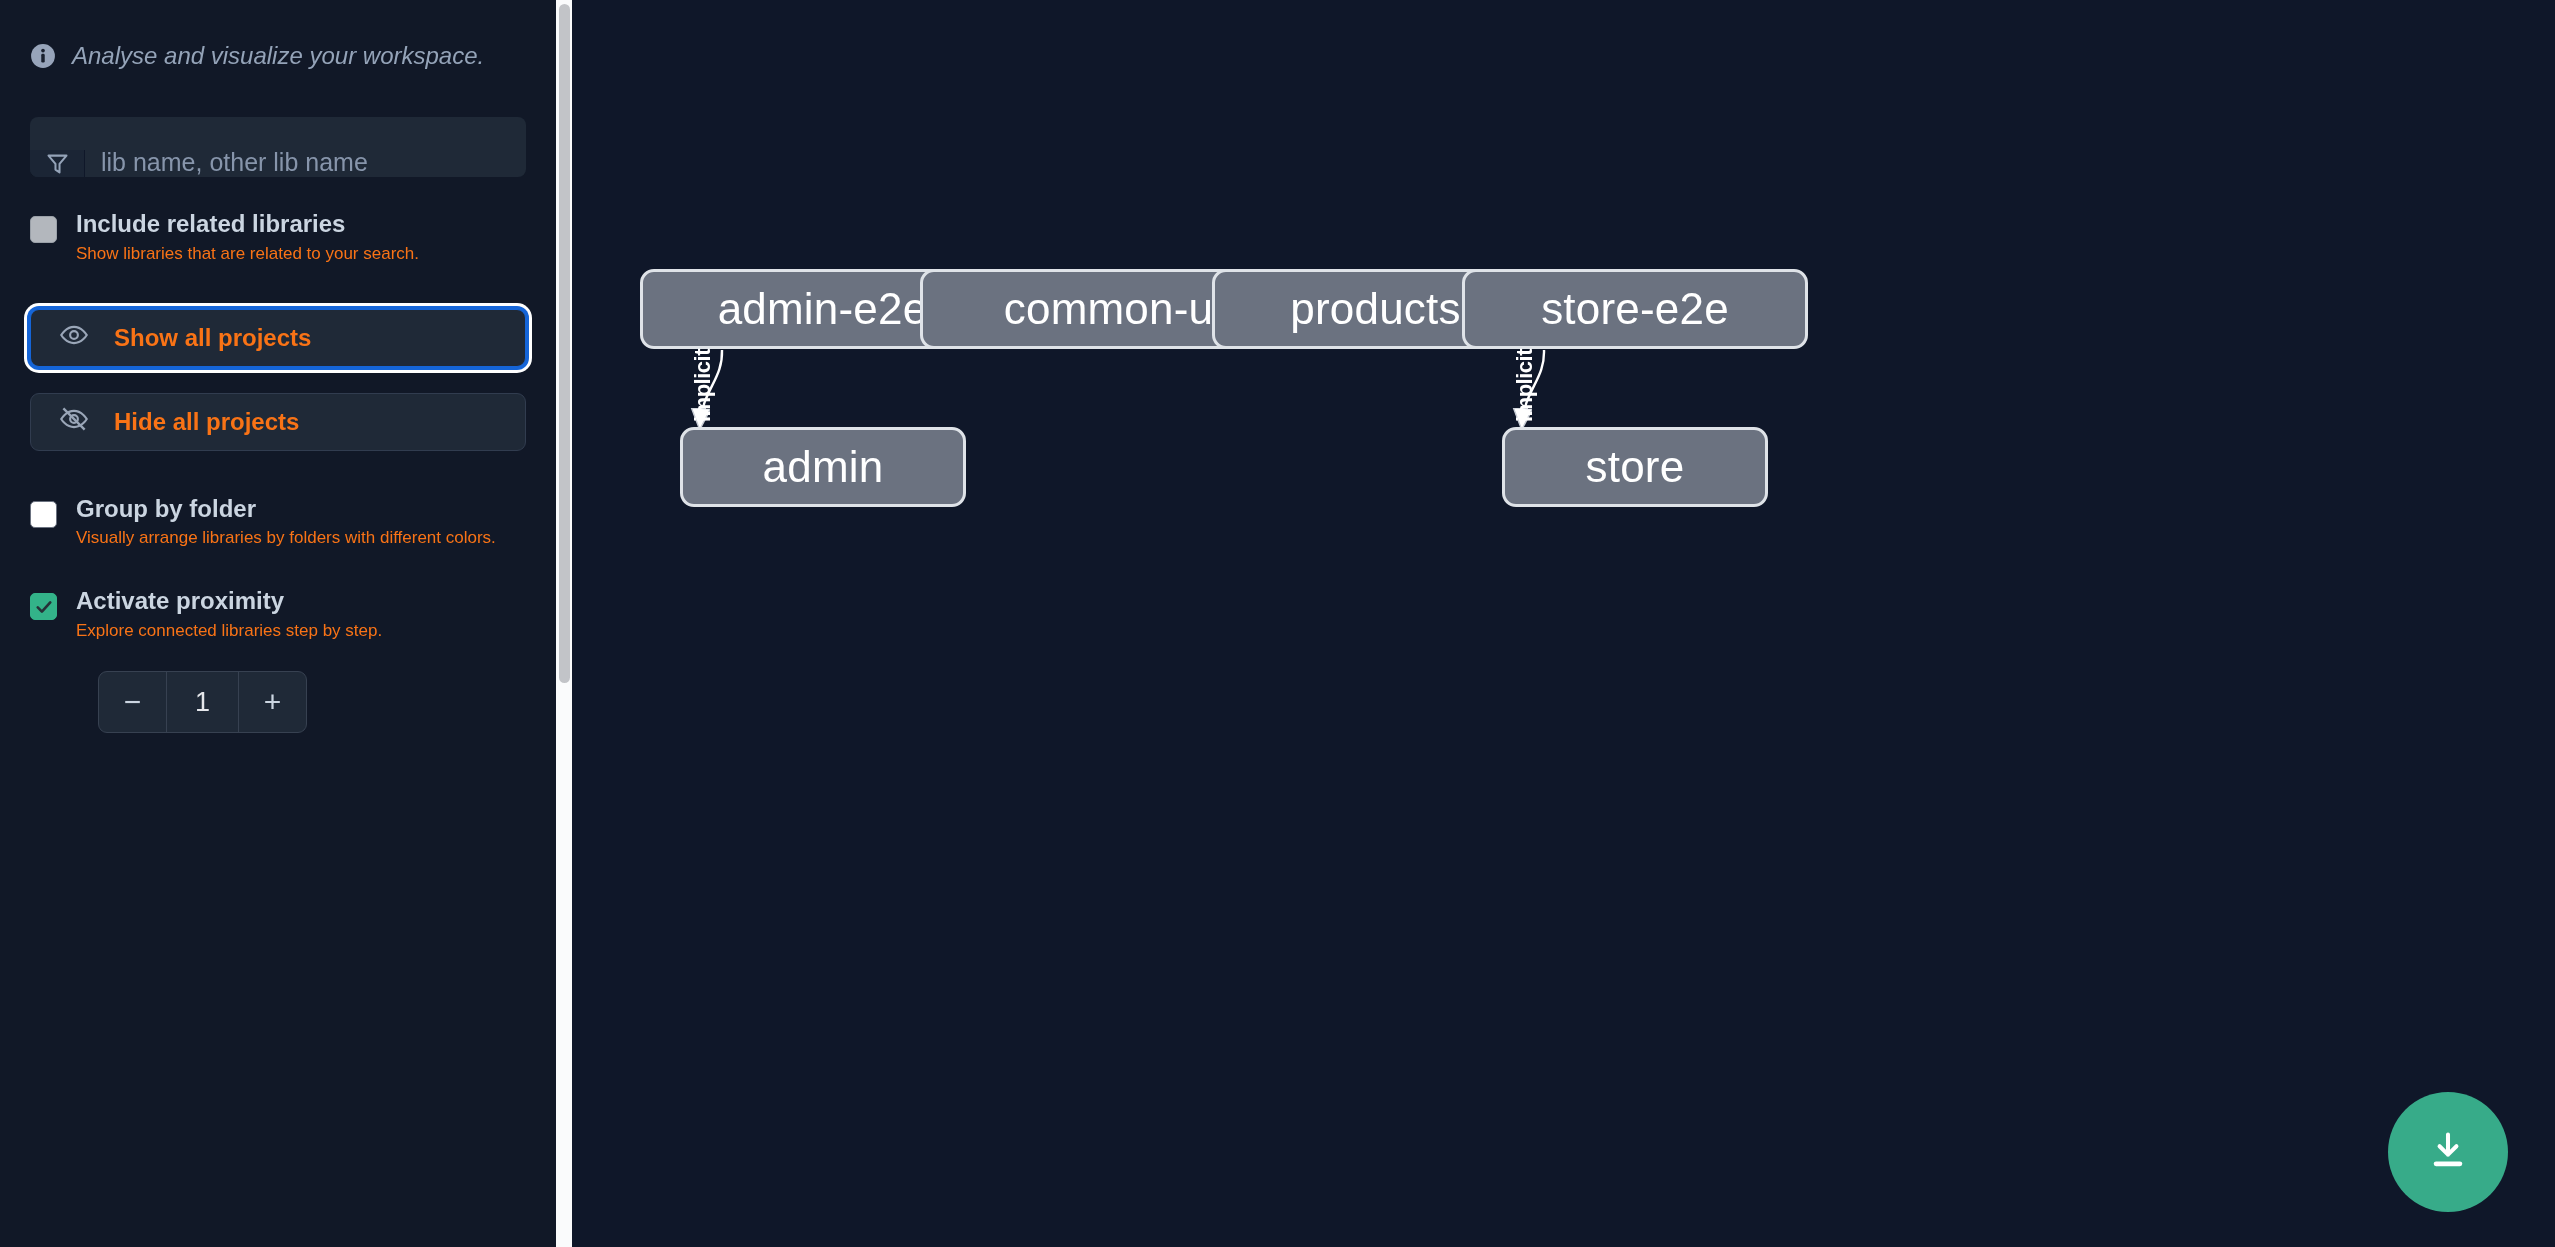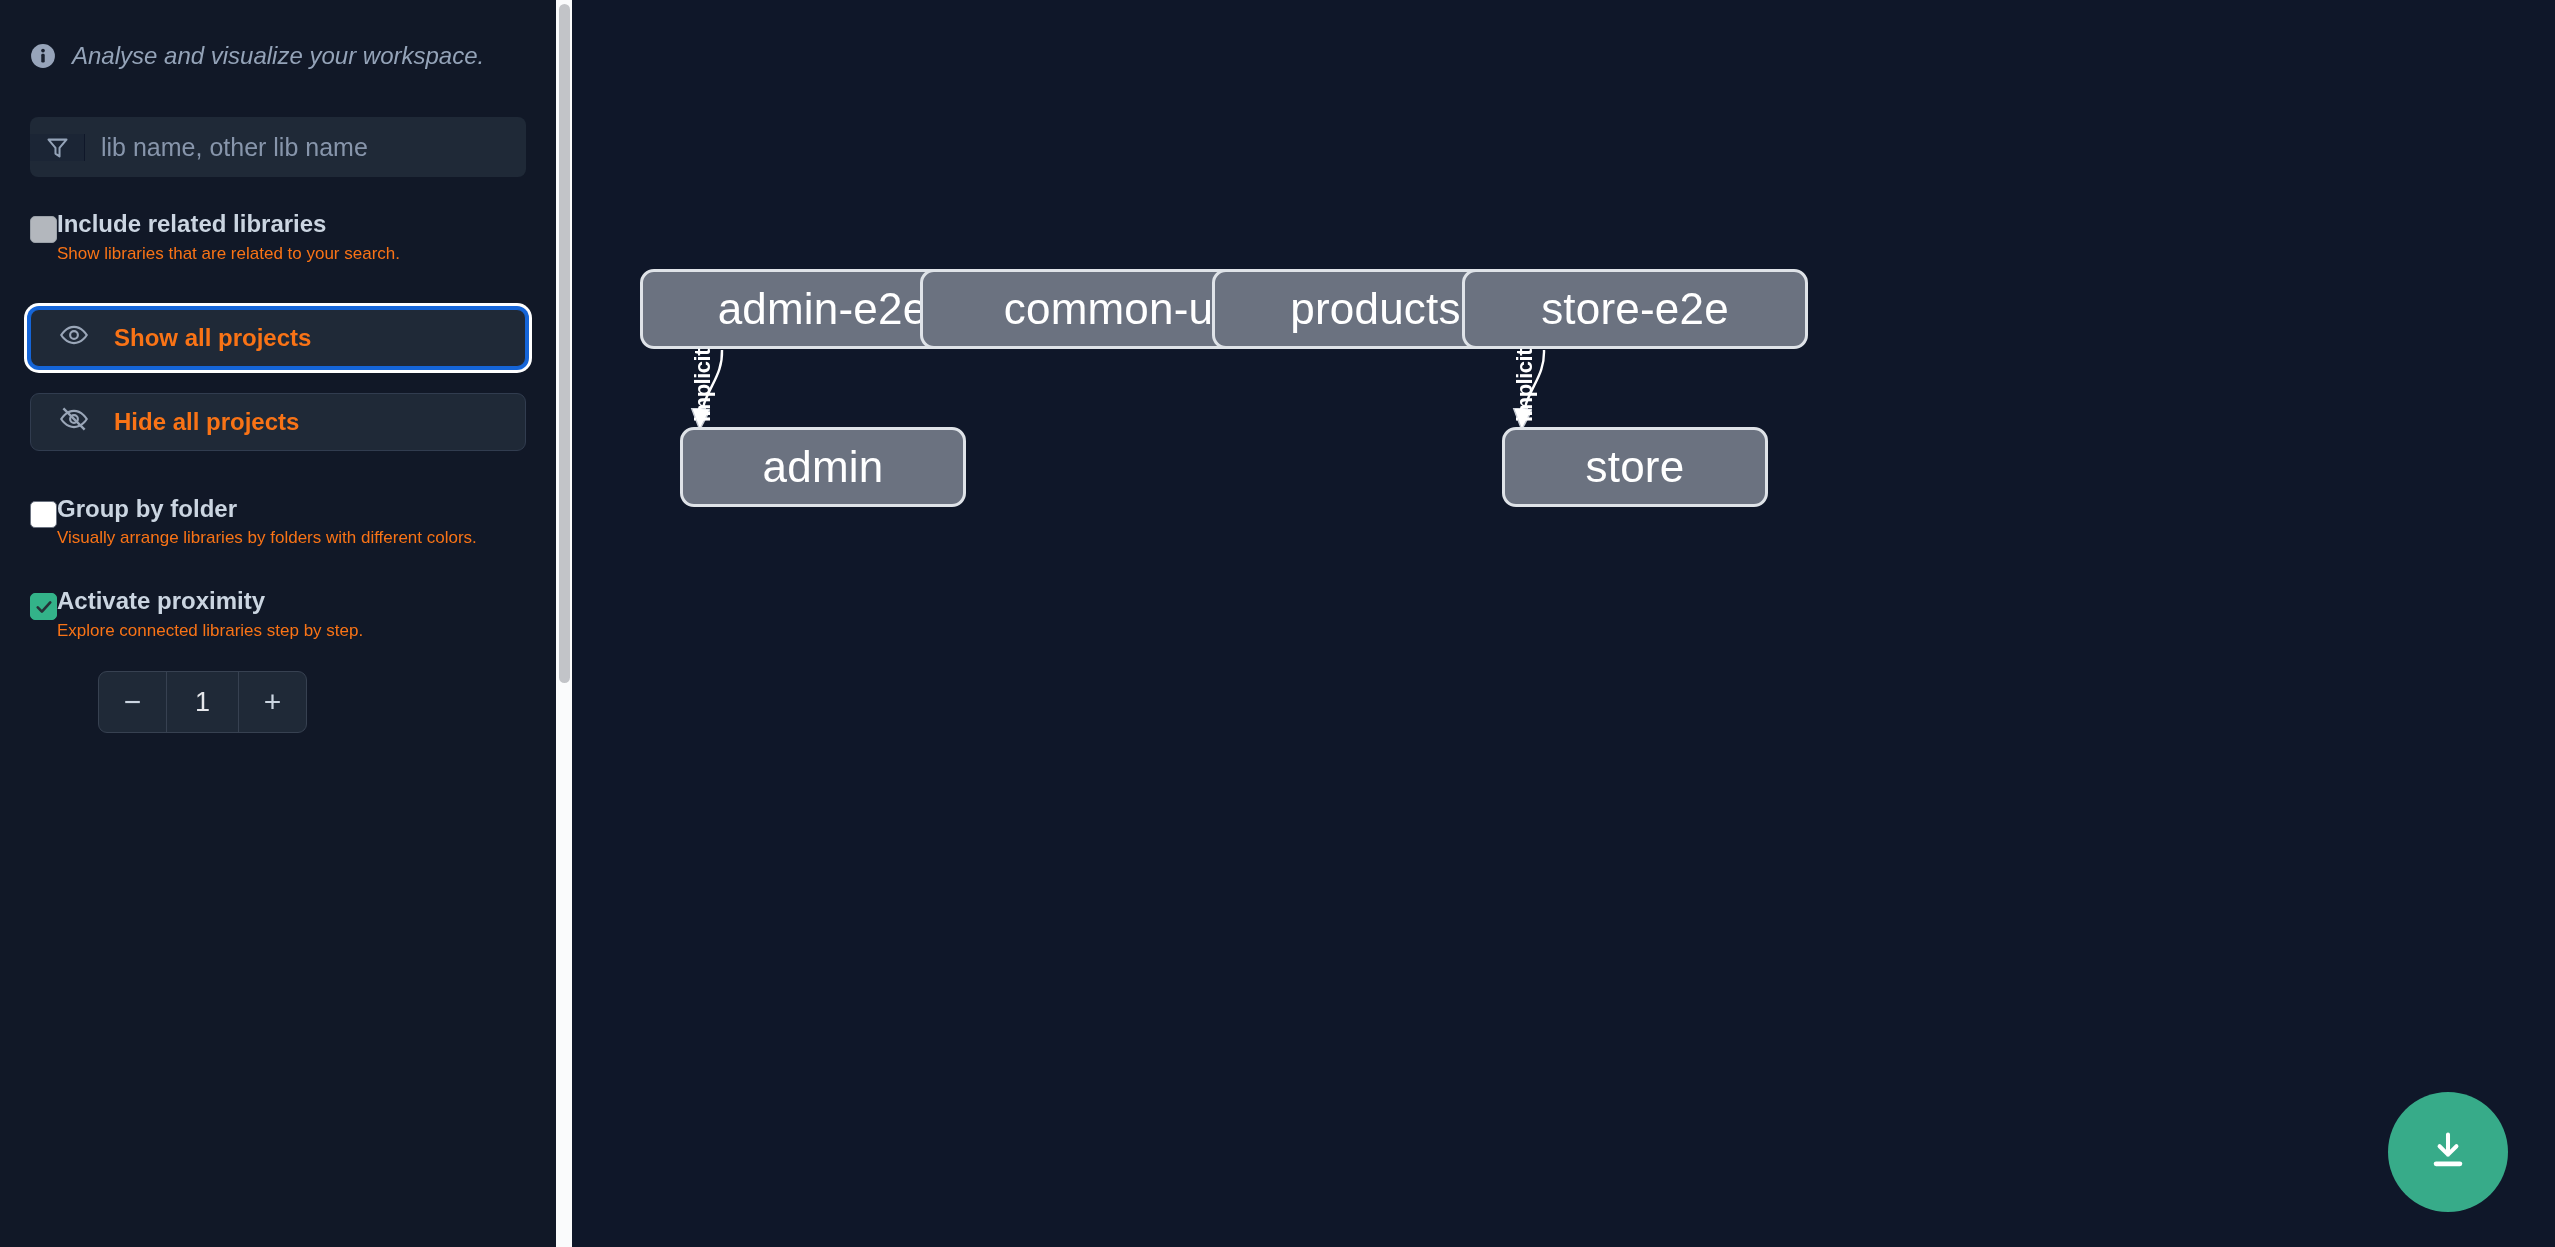--- a/index.html
+++ b/index.html
@@ -38,38 +38,38 @@
     display:flex; align-items:center;
     margin-top:42px;
     gap:16px;
   }
   .info-icon { flex:0 0 26px; width:26px; height:26px; }
   .tagline-text { font-size:24px; color:#94a3b8; white-space:nowrap;font-style:italic; }
 
   .filter-row {
     margin-top:47px;
     height:60px;
-    display:flex; align-items:center;
+    display:flex; align-items:flex-end;
     background:#1f2937;
     border-radius:8px;
     overflow:hidden;
   }
   .filter-icon-box {
     width:55px; display:flex; align-items:center; justify-content:center;
     border-right:1px solid #0f1729;
     background:#1b2535;
   }
   .filter-input {
     flex:1; border:0; outline:0; background:transparent;
     color:#d1d5db; font-size:25px; padding-left:16px;
     font-family:"Liberation Sans", sans-serif;
   }
   .filter-input::placeholder { color:#8795ab; }
 
-  .check-block { margin-top:33px; display:flex; }
+  .check-block { margin-top:33px; display:flex; gap:19px; }
   .cb {
     flex:0 0 27px; width:27px; height:27px; margin-top:6px;
     border-radius:5px;
   }
   .cb-gray { background:#b3b7bd; border:1px solid #9aa0a8; }
   .cb-white { background:#ffffff; border:1px solid #6b7280; }
   .cb-green { background:#33b389; border:1px solid #33b389; display:flex; align-items:center; justify-content:center; }
   .check-title { font-size:24px; font-weight:bold; color:#cbd5e1; line-height:1.15; }
   .check-desc { font-size:17px; color:#f97316; line-height:1.42; margin-top:4px; max-width:455px; }
 

